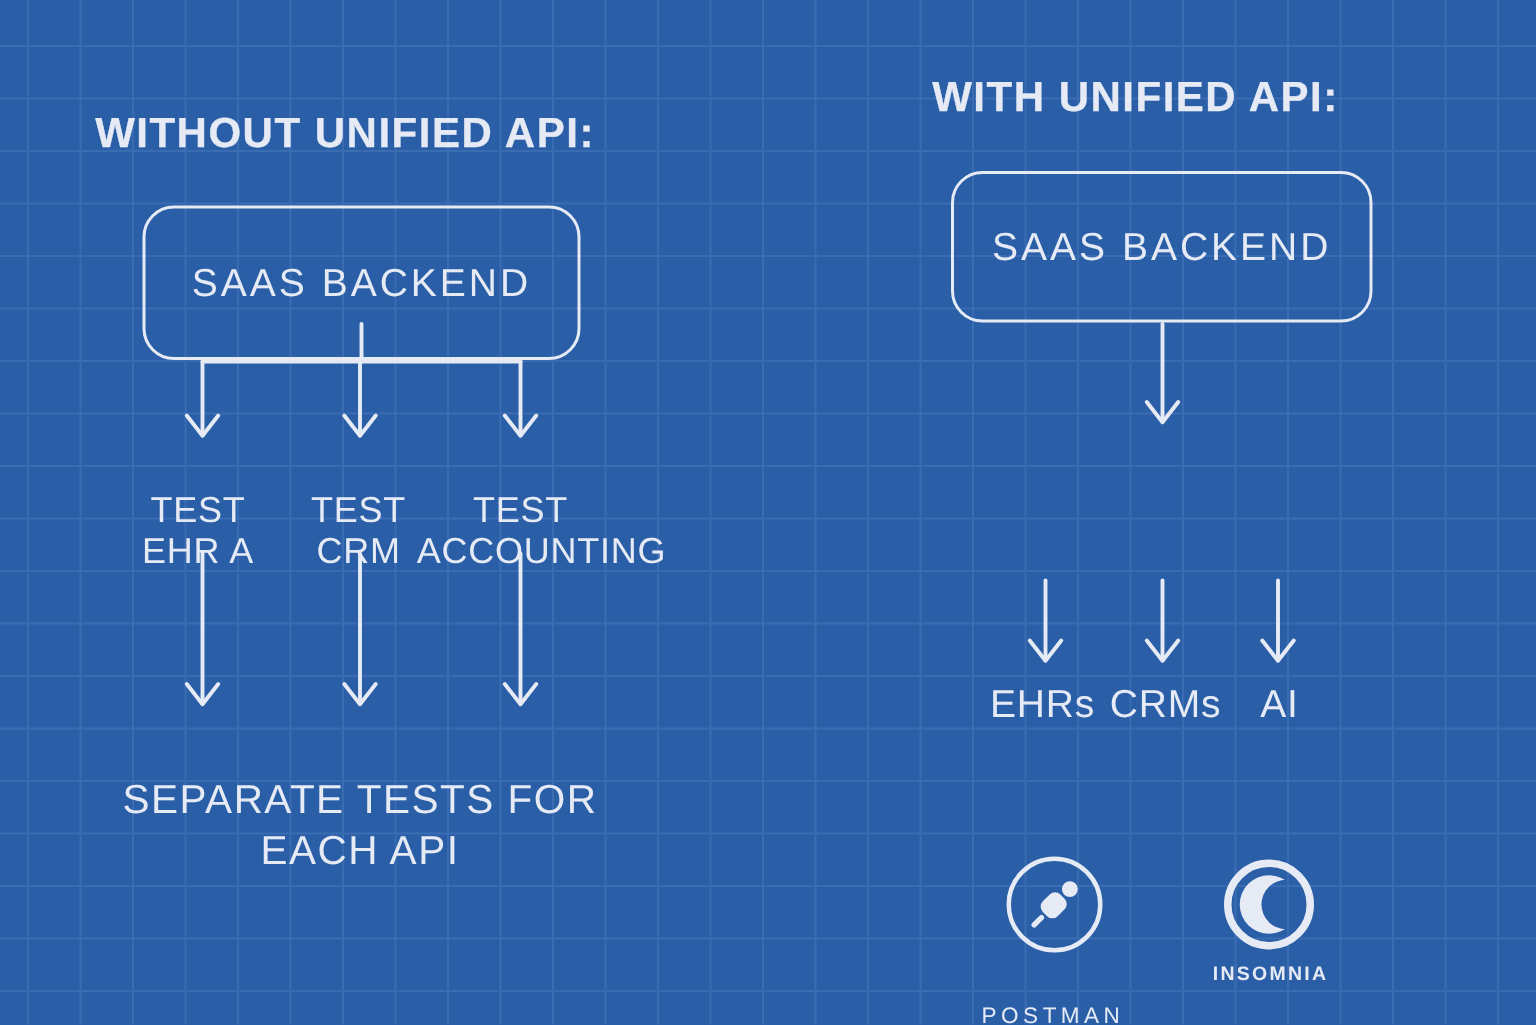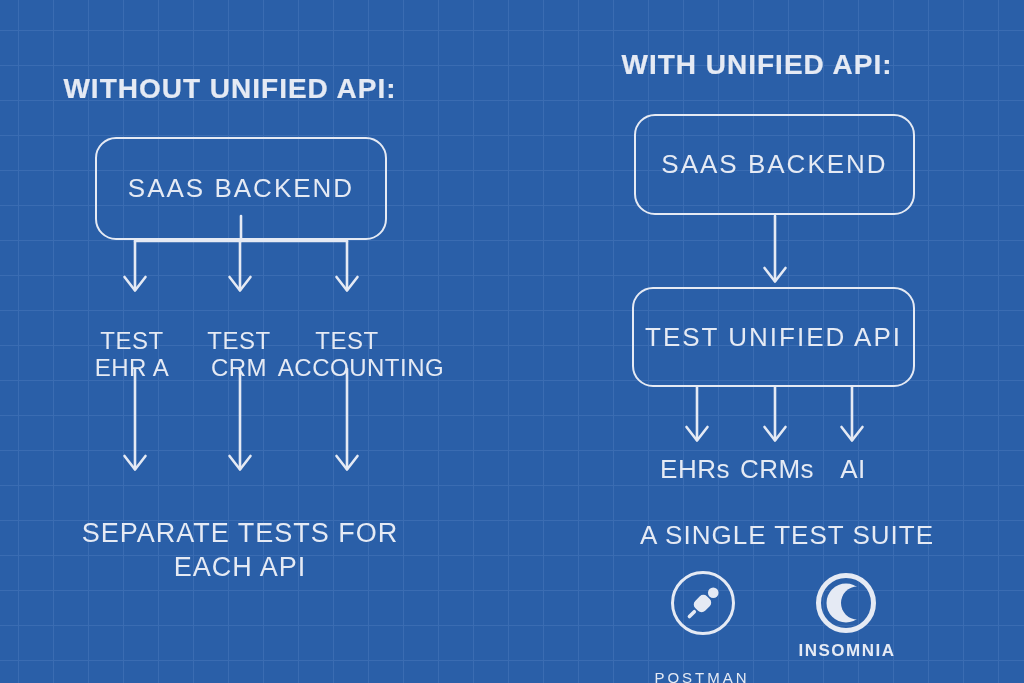--- a/index.html
+++ b/index.html
@@ -72,21 +72,21 @@
     white-space: nowrap;
   }
 
   .tool-label {
     text-align: center;
     font-size: 15px;
     letter-spacing: 3px;
     white-space: nowrap;
   }
   .tool-label.bold {
-    font-size: 17px;
+    font-size: 13px;
     font-weight: bold;
     letter-spacing: 1.5px;
   }
 
   svg.connectors {
     position: absolute;
     left: 0; top: 0;
     width: 1024px; height: 683px;
     pointer-events: none;
   }
@@ -162,29 +162,25 @@
   </div>
 
   <div class="abs" style="left:512px; top:0; width:512px; height:683px;">
 
     <div class="abs section-title" style="left:65px; top:49px; width:360px;">WITH UNIFIED API:</div>
 
     <div class="abs node-box" style="left:122px; top:114px; width:281px; height:101px;">
       <span class="box-label">SAAS BACKEND</span>
     </div>
 
-    <div class="abs node-box" style="left:120px; top:287px; width:283px; height:100px;">
-      <span class="box-label">TEST UNIFIED API</span>
-    </div>
 
     <div class="abs target-label" style="left:215px; top:454px; width:100px;">CRMs</div>
     <div class="abs target-label" style="left:133px; top:454px; width:100px;">EHRs</div>
     <div class="abs target-label" style="left:301px; top:454px; width:80px;">AI</div>
 
-    <div class="abs caption" style="left:125px; top:518px; width:300px; font-size:26px;">A SINGLE TEST SUITE</div>
 
     <svg class="abs logo-icon" style="left:151px; top:563px;" width="80" height="80" viewBox="-40 -40 80 80">
       <circle cx="0" cy="0" r="30.5" stroke="currentColor" stroke-width="3" fill="none"></circle>
       <g transform="rotate(45)">
         <circle cx="0" cy="-14.5" r="5.3" fill="currentColor"></circle>
         <rect x="-7" y="-7.5" width="14" height="16.5" rx="5" fill="currentColor"></rect>
         <rect x="-1.8" y="10.5" width="3.6" height="10.5" rx="1.8" fill="currentColor"></rect>
       </g>
     </svg>
 

